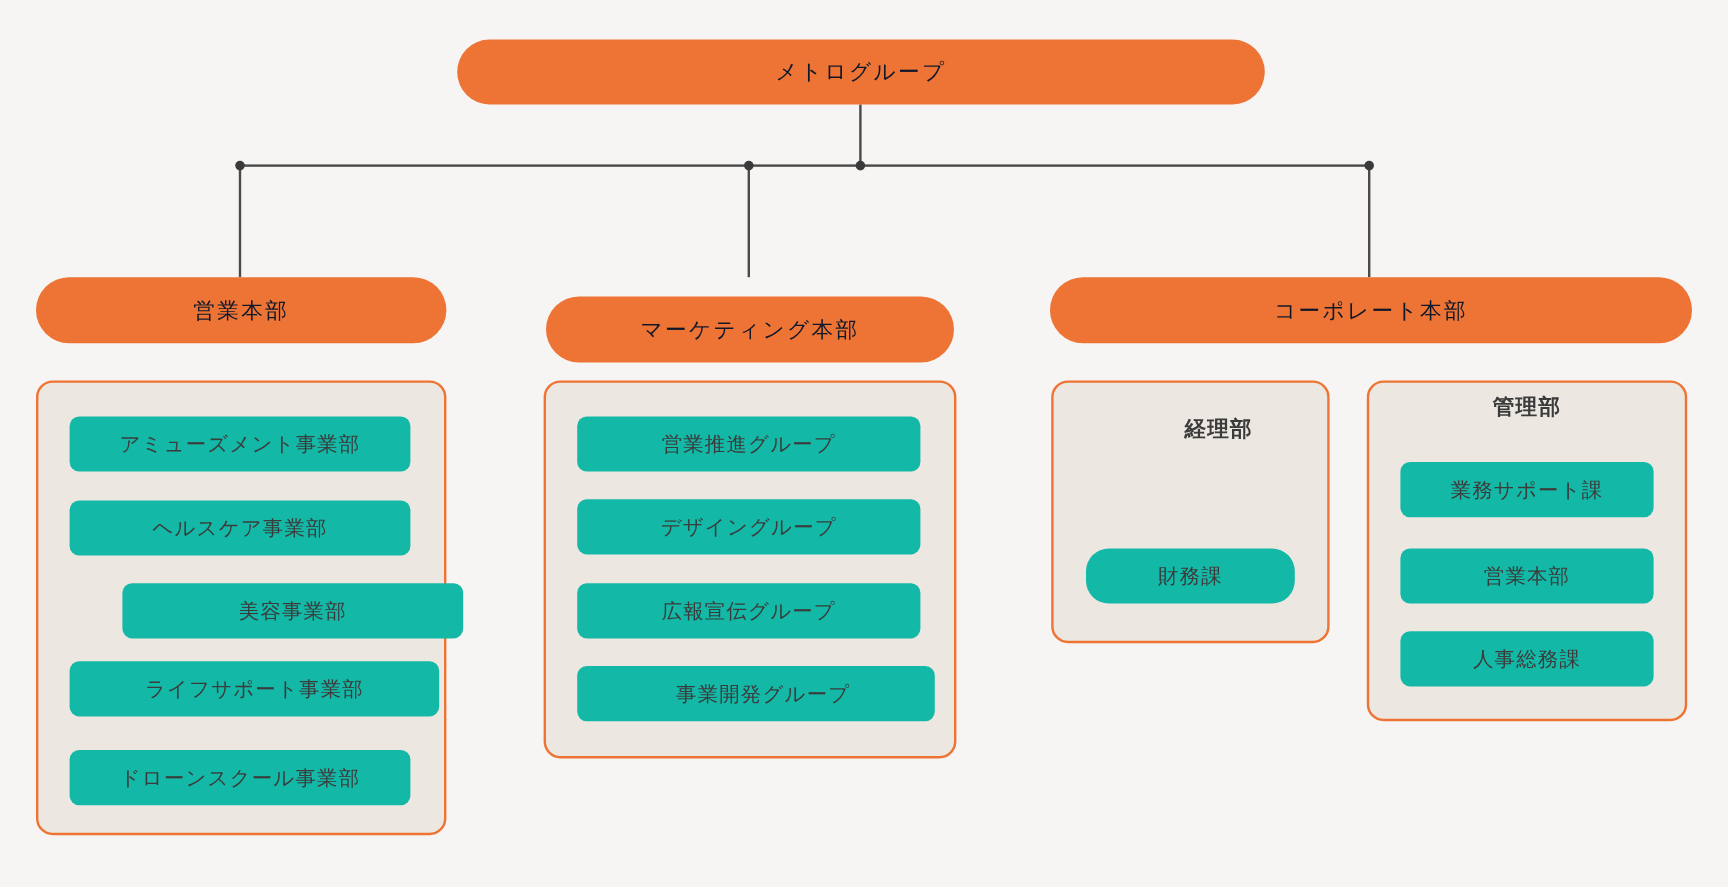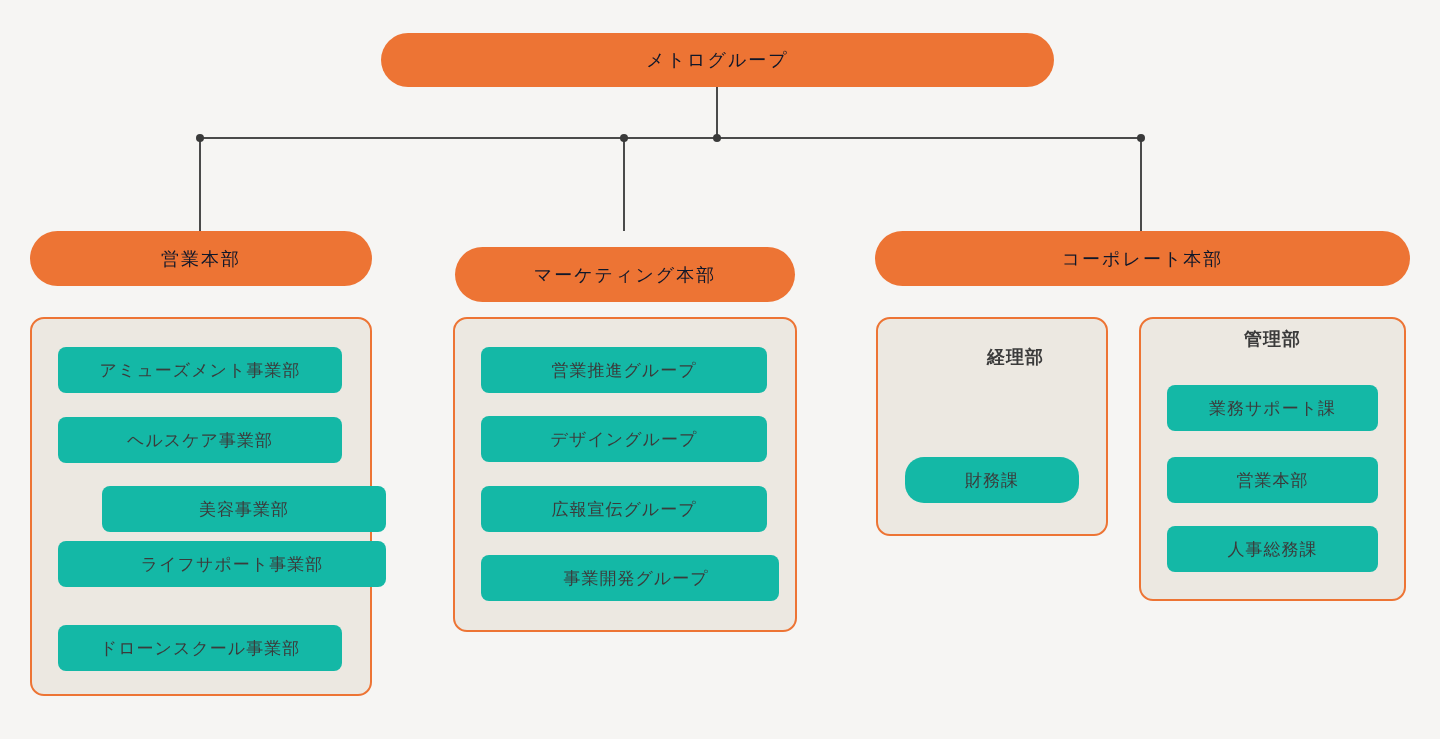--- a/index.html
+++ b/index.html
@@ -73,21 +73,21 @@
   <div class="pill" style="left:381px;top:33px;width:673px;height:54px;">メトログループ</div>
 
   <div class="pill" style="left:30px;top:231px;width:342px;height:55px;">営業本部</div>
   <div class="pill" style="left:455px;top:231px;width:340px;height:55px;margin-top:16px;">マーケティング本部</div>
   <div class="pill" style="left:875px;top:231px;width:535px;height:55px;">コーポレート本部</div>
 
   <div class="panel" style="left:30px;top:317px;width:342px;height:379px;">
     <div class="card" style="left:26px;top:28px;width:284px;">アミューズメント事業部</div>
     <div class="card" style="left:26px;top:98px;width:284px;">ヘルスケア事業部</div>
     <div class="card" style="left:26px;top:167px;width:284px;margin-left:44px;">美容事業部</div>
-    <div class="card" style="left:26px;top:222px;width:308px;padding-left:20px;">ライフサポート事業部</div>
+    <div class="card" style="left:26px;top:232px;width:308px;">ライフサポート事業部</div>
     <div class="card" style="left:26px;top:306px;width:284px;">ドローンスクール事業部</div>
   </div>
 
   <div class="panel" style="left:453px;top:317px;width:344px;height:315px;">
     <div class="card" style="left:26px;top:97px;width:286px;">デザイングループ</div>
     <div class="card" style="left:26px;top:28px;width:286px;">営業推進グループ</div>
     <div class="card" style="left:26px;top:167px;width:286px;">広報宣伝グループ</div>
     <div class="card" style="left:26px;top:236px;width:286px;padding-left:12px;">事業開発グループ</div>
   </div>
 

